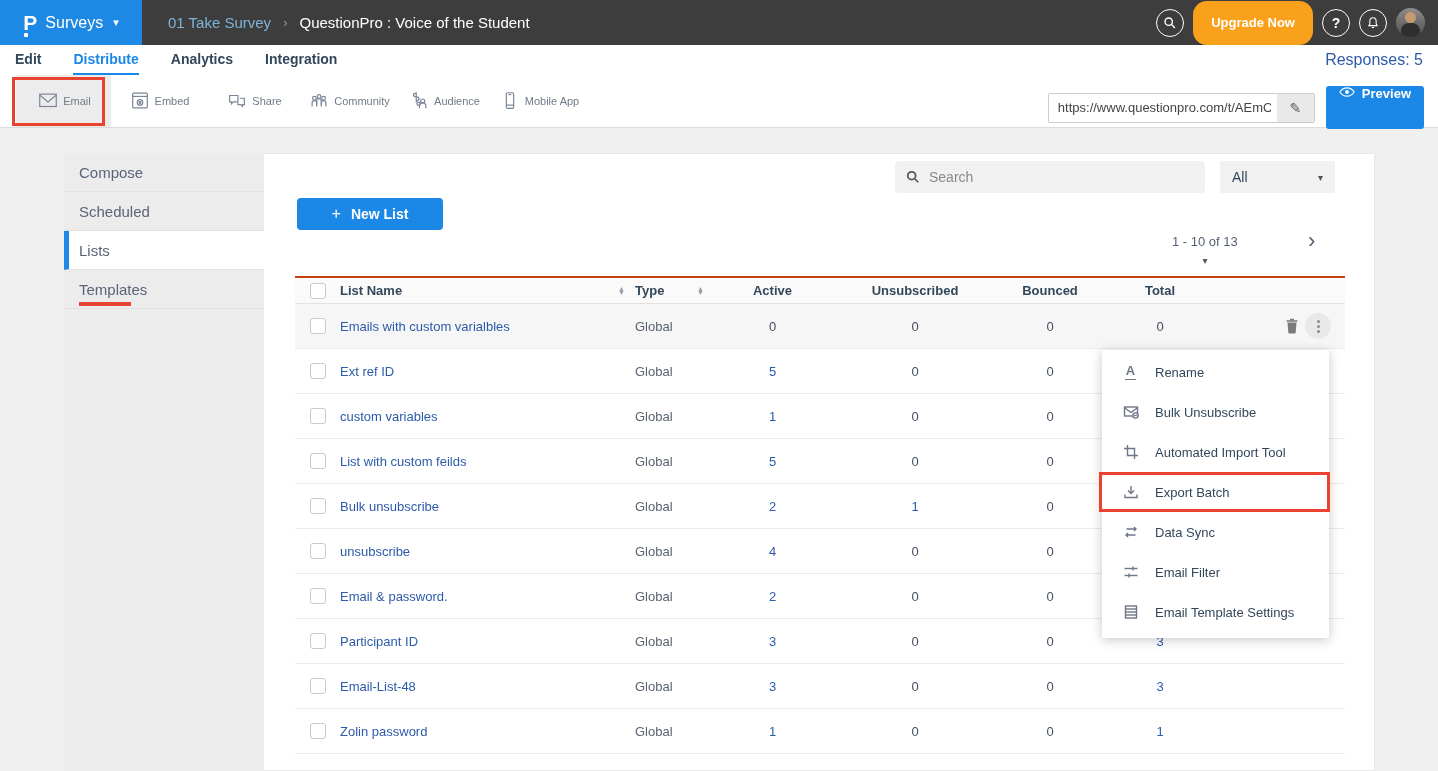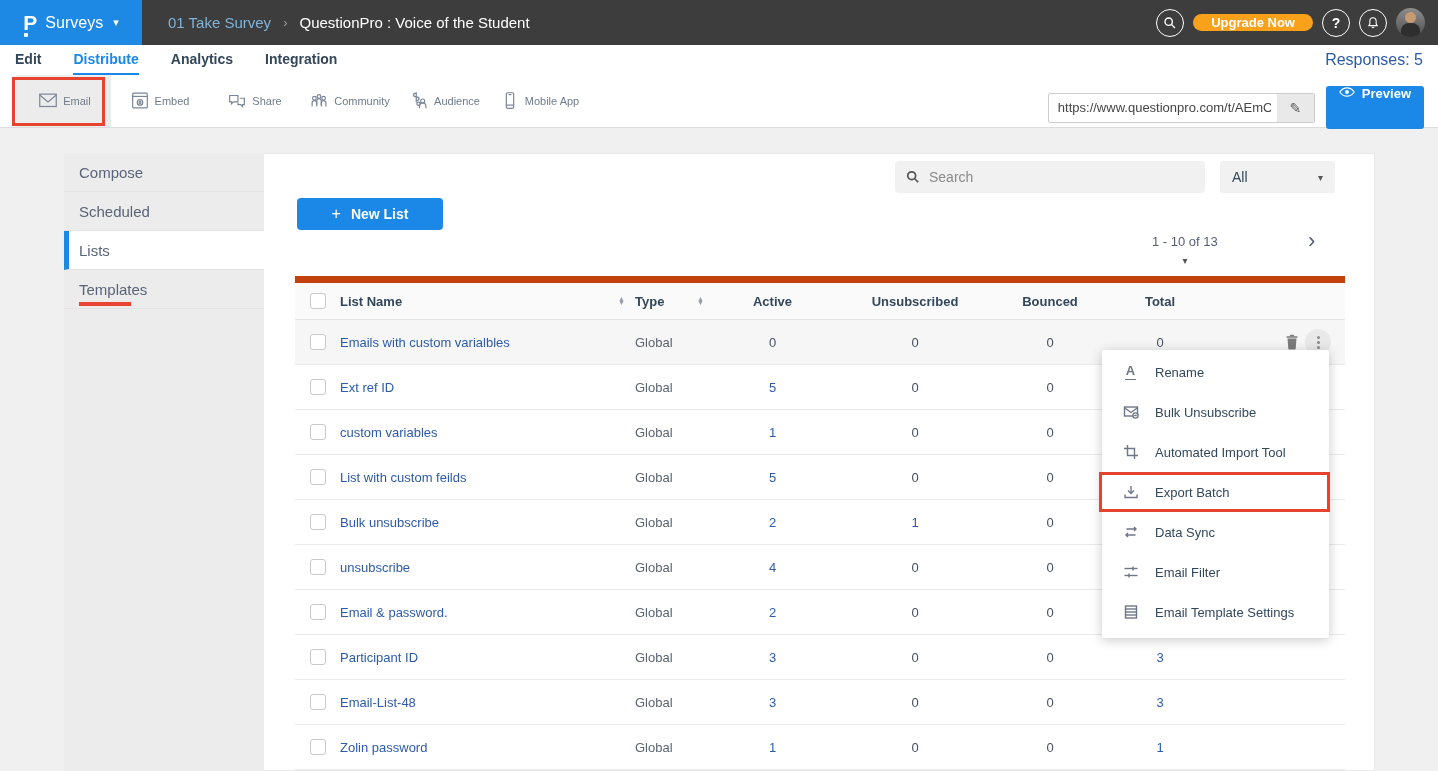--- a/index.html
+++ b/index.html
@@ -12,21 +12,21 @@
   .logo-p { position:relative; color:#fff; font-size:21px; font-weight:bold; line-height:1; }
   .logo-p::after { content:""; position:absolute; left:1px; bottom:-4px; width:4px; height:4px; background:#fff; border-radius:1px; }
   .logo-label { color:#fff; font-size:16px; }
   .logo-caret { color:#fff; font-size:11px; margin-left:2px; }
   .breadcrumb { position:absolute; left:168px; top:0; height:45px; display:flex; align-items:center; gap:12px; }
   .bc-survey { color:#7fb3d9; font-size:15px; cursor:pointer; }
   .bc-sep { color:#9a9a9a; font-size:13px; }
   .bc-title { color:#fff; font-size:15px; }
   .topbar-right { position:absolute; right:13px; top:0; height:45px; display:flex; align-items:center; gap:9px; }
   .circ-btn { width:28px; height:28px; border:1.5px solid #fff; border-radius:50%; display:flex; align-items:center; justify-content:center; color:#fff; font-size:14px; font-weight:bold; cursor:pointer; flex:0 0 auto; }
-  .upgrade-btn { height:17px; padding:0 18px; background:#f9a11b; border:none; border-radius:14px; color:#fff; font-size:13px; font-weight:bold; font-family:inherit; cursor:pointer; }
+  .upgrade-btn { height:44px; padding:0 18px; background:#f9a11b; border:none; border-radius:14px; color:#fff; font-size:13px; font-weight:bold; font-family:inherit; cursor:pointer; }
   .avatar { width:29px; height:29px; border-radius:50%; overflow:hidden; cursor:pointer; background:linear-gradient(180deg,#8d8d8d 0%,#4e4e4e 100%); position:relative; }
   .avatar::before { content:""; position:absolute; left:9px; top:4px; width:11px; height:11px; border-radius:50%; background:#c79b72; }
   .avatar::after { content:""; position:absolute; left:5px; top:15px; width:19px; height:14px; border-radius:8px 8px 0 0; background:#2e2e2e; }
 
   
   .tabrow { position:absolute; left:0; top:45px; width:1438px; height:30px; background:#fff; z-index:25; }
   .tabs { position:absolute; left:15px; top:0; height:30px; display:flex; gap:32px; }
   .tab { font-size:14px; font-weight:bold; color:#33475b; display:flex; align-items:center; height:30px; cursor:pointer; border-bottom:2px solid transparent; }
   .tab.active { color:#1b87e6; border-bottom:2px solid #1b87e6; }
   .responses { position:absolute; right:15px; top:0; height:30px; display:flex; align-items:center; font-size:16px; color:#2d5ba9; }
@@ -55,27 +55,27 @@
   
   .card { position:absolute; left:264px; top:153px; width:1111px; height:618px; background:#fff; border:1px solid #e8e8e8; border-left:none; z-index:9; }
   .search-box { position:absolute; left:631px; top:7px; width:310px; height:32px; background:#f1f1f1; border-radius:4px; display:flex; align-items:center; padding-left:11px; gap:9px; }
   .search-box svg { width:14px; height:14px; stroke:#555; fill:none; stroke-width:2; }
   .search-input { border:none; outline:none; background:transparent; font-family:inherit; font-size:14px; color:#444; flex:1; }
   .search-input::placeholder { color:#8a8a8a; }
   .all-dd { position:absolute; left:956px; top:7px; width:115px; height:32px; background:#f1f1f1; border-radius:2px; display:flex; align-items:center; justify-content:space-between; padding:0 12px; font-size:14px; color:#33475b; cursor:pointer; }
   .dd-caret { font-size:10px; color:#555; }
   .newlist-btn { position:absolute; left:33px; top:44px; width:146px; height:32px; background:#1b87e6; border:none; border-radius:4px; color:#fff; font-size:14px; font-weight:bold; font-family:inherit; display:flex; align-items:center; justify-content:center; gap:10px; cursor:pointer; }
   .newlist-plus { font-weight:normal; font-size:16px; }
-  .pagination { position:absolute; left:888px; top:80px; display:flex; align-items:center; gap:6px; font-size:13px; color:#545e75; cursor:pointer;flex-direction:column; }
+  .pagination { position:absolute; left:908px; top:80px; display:flex; align-items:center; gap:6px; font-size:13px; color:#545e75; cursor:pointer;flex-direction:column; }
   .page-next { position:absolute; left:1044px; top:76px; font-size:22px; color:#545e75; cursor:pointer; line-height:1; }
 
   
   .table { position:absolute; left:31px; top:122px; width:1050px; }
   .trow { display:grid; grid-template-columns:45px 295px 75px 125px 160px 110px 110px 1fr; align-items:center; height:45px; border-bottom:1px solid #ebebeb; background:#fff; }
-  .trow.header { height:44px; background:#fafafa; border-top:7px solid #c2410c; border-bottom:1px solid #e3e3e3; }
+  .trow.header { height:28px; background:#fafafa; border-top:2px solid #c2410c; border-bottom:1px solid #e3e3e3; }
   .trow.hovered { background:#f6f6f6; }
   .th { font-size:13px; font-weight:bold; color:#33475b; }
   .cell-c { text-align:center; font-size:13px; }
   .name-cell { font-size:13px; color:#2d5ba9; cursor:pointer; display:flex; justify-content:space-between; align-items:center; padding-right:10px; }
   .type-cell { font-size:13px; color:#5a6370; display:flex; justify-content:space-between; align-items:center; padding-right:6px; }
   .sort { display:flex; flex-direction:column; line-height:0.55; color:#9aa0ab; font-size:7px; cursor:pointer; }
   .checkbox { width:16px; height:16px; border:1px solid #c9c9c9; border-radius:3px; background:#fff; margin-left:15px; cursor:pointer; }
   .num-muted { color:#454f63; }
   .num-link { color:#2d5ba9; cursor:pointer; }
   .row-actions { display:flex; align-items:center; justify-content:flex-end; gap:4px; padding-right:14px; visibility:hidden; }

